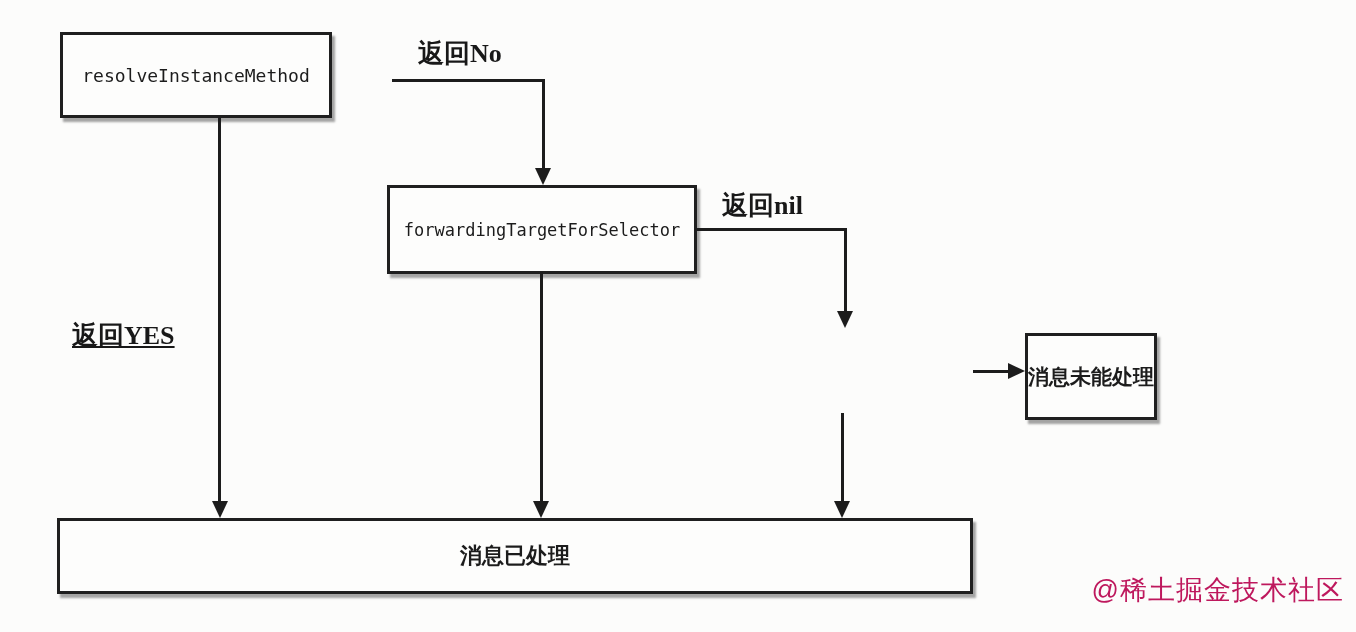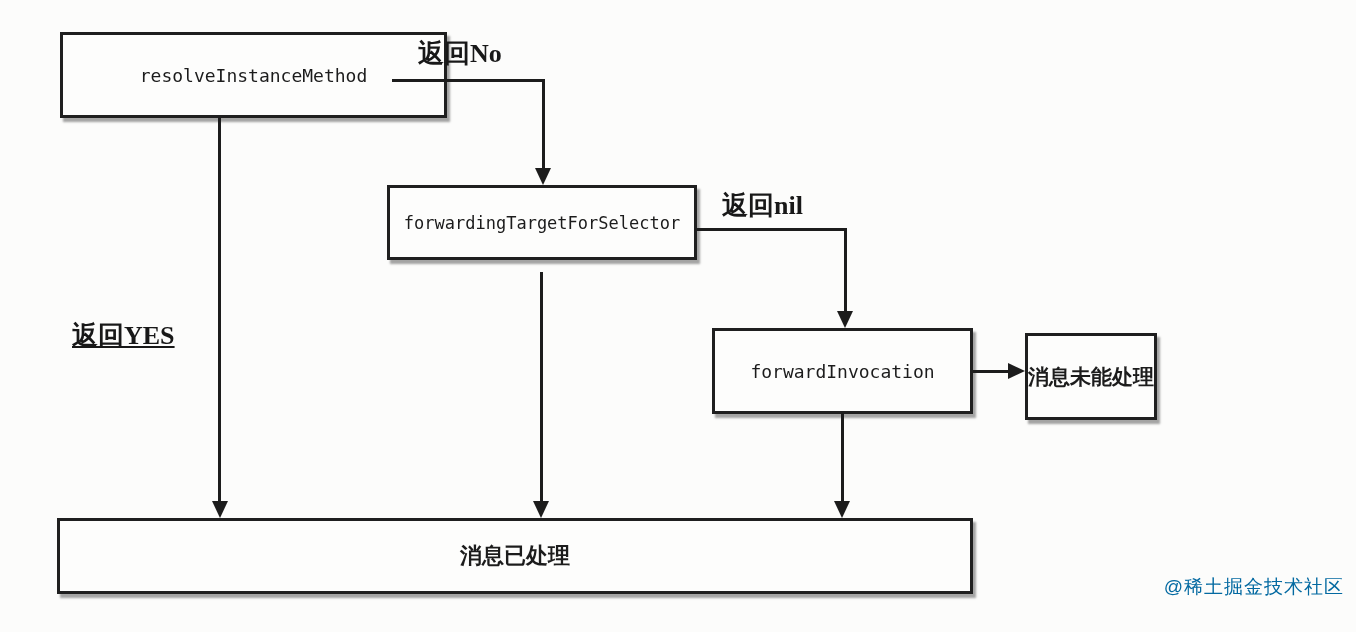--- a/index.html
+++ b/index.html
@@ -37,41 +37,38 @@
     position:absolute; width:0; height:0;
     border-left:8px solid transparent; border-right:8px solid transparent;
     border-top:17px solid #1c1c1c;
   }
   .arrow-right {
     position:absolute; width:0; height:0;
     border-top:8px solid transparent; border-bottom:8px solid transparent;
     border-left:17px solid #1c1c1c;
   }
   .watermark {
-    position:absolute; right:12px; bottom:32px;
-    font-size:19px; color:#0369a1; letter-spacing:1px;
+    position:absolute; right:12px; bottom:24px;
+    font-size:27px; color:#be185d; letter-spacing:1px;
     font-family:"Liberation Sans",sans-serif;
   }
 </style>
 </head>
 <body>
 
 <div class="canvas">
 
-  <div class="node code" style="left:60px; top:32px; width:387px; height:86px;">
+  <div class="node code" style="left:60px; top:32px; width:272px; height:86px;">
     <span>resolveInstanceMethod</span>
   </div>
 
-  <div class="node code-sm" style="left:387px; top:185px; width:310px; height:75px;">
+  <div class="node code-sm" style="left:387px; top:185px; width:310px; height:89px;">
     <span>forwardingTargetForSelector</span>
   </div>
 
-  <div class="node code" style="left:712px; top:328px; width:261px; height:86px;">
-    <span>forwardInvocation</span>
-  </div>
 
   <div class="node cjk" style="left:1025px; top:333px; width:132px; height:87px; font-size:21px;">
     <span>消息未能处理</span>
   </div>
 
   <div class="node cjk" style="left:57px; top:518px; width:916px; height:76px; font-size:22px;">
     <span>消息已处理</span>
   </div>
 
   <div class="hline" style="left:392px; top:79px; width:152px; height:3px;"></div>

